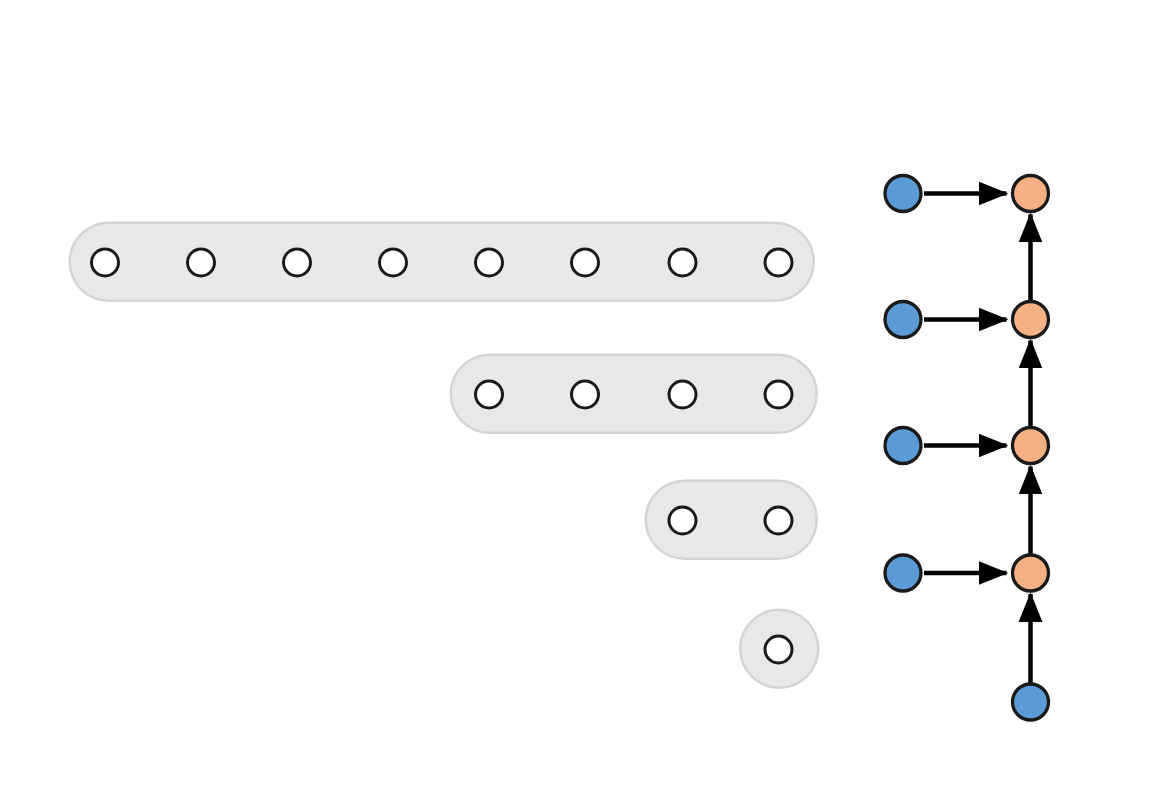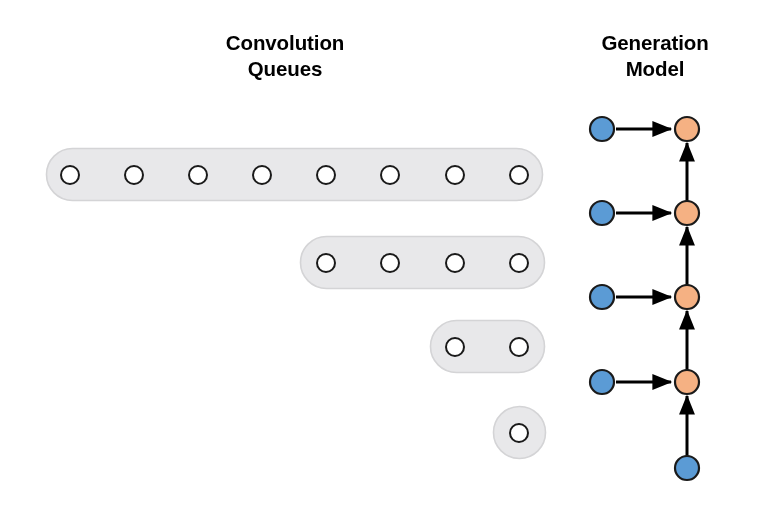--- a/index.html
+++ b/index.html
@@ -42,25 +42,21 @@
     top: 30px;
     width: 220px;
   }
   svg { display: block; }
 </style>
 </head>
 <body>
 
 <div id="diagram-root">
 
-  <div class="title" id="title-convolution-queues">Convolution
-Queues</div>
 
-  <div class="title" id="title-generation-model">Generation
-Model</div>
 
   <svg id="diagram-svg" width="781" height="527" viewBox="0 0 781 527">
     <defs>
       <marker id="arrowhead" markerWidth="7" markerHeight="7" refX="6.2" refY="3" orient="auto" markerUnits="strokeWidth">
         <path d="M0,0.35 L6.6,3 L0,5.65 z" fill="#000000"></path>
       </marker>
     </defs>
     <g id="queues-layer">
         <g>
           <rect x="46.5" y="148.5" width="496" height="52" rx="26" ry="26" fill="#e8e8ea" stroke="#d4d4d6" stroke-width="1.6"></rect>

